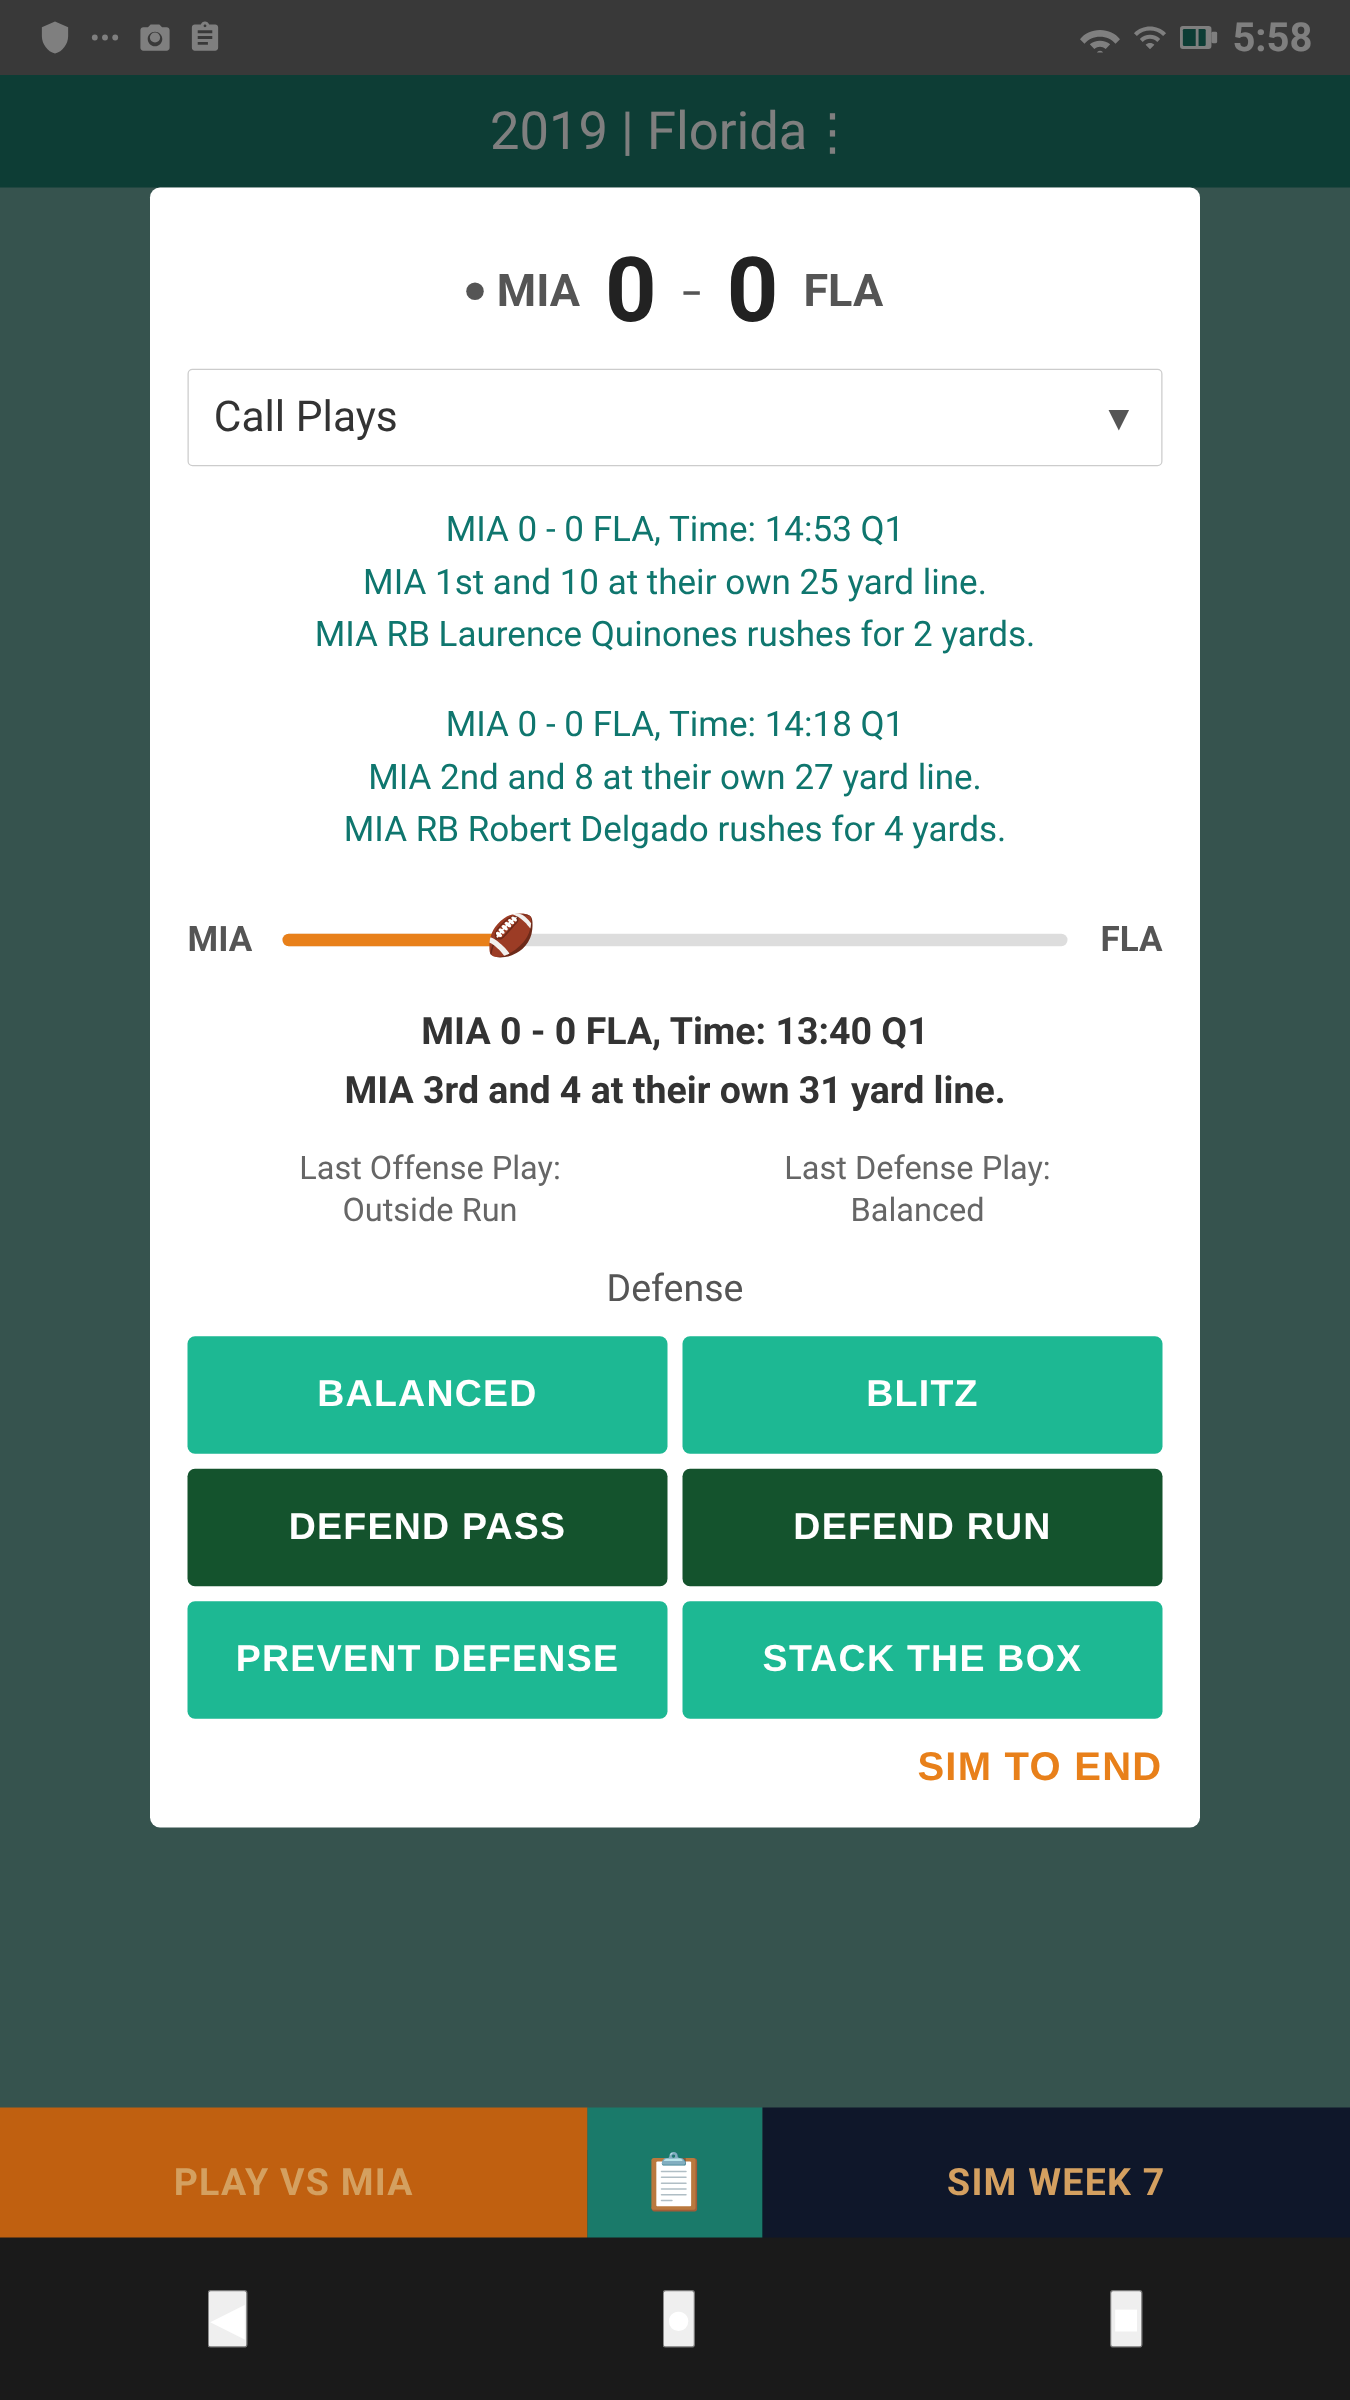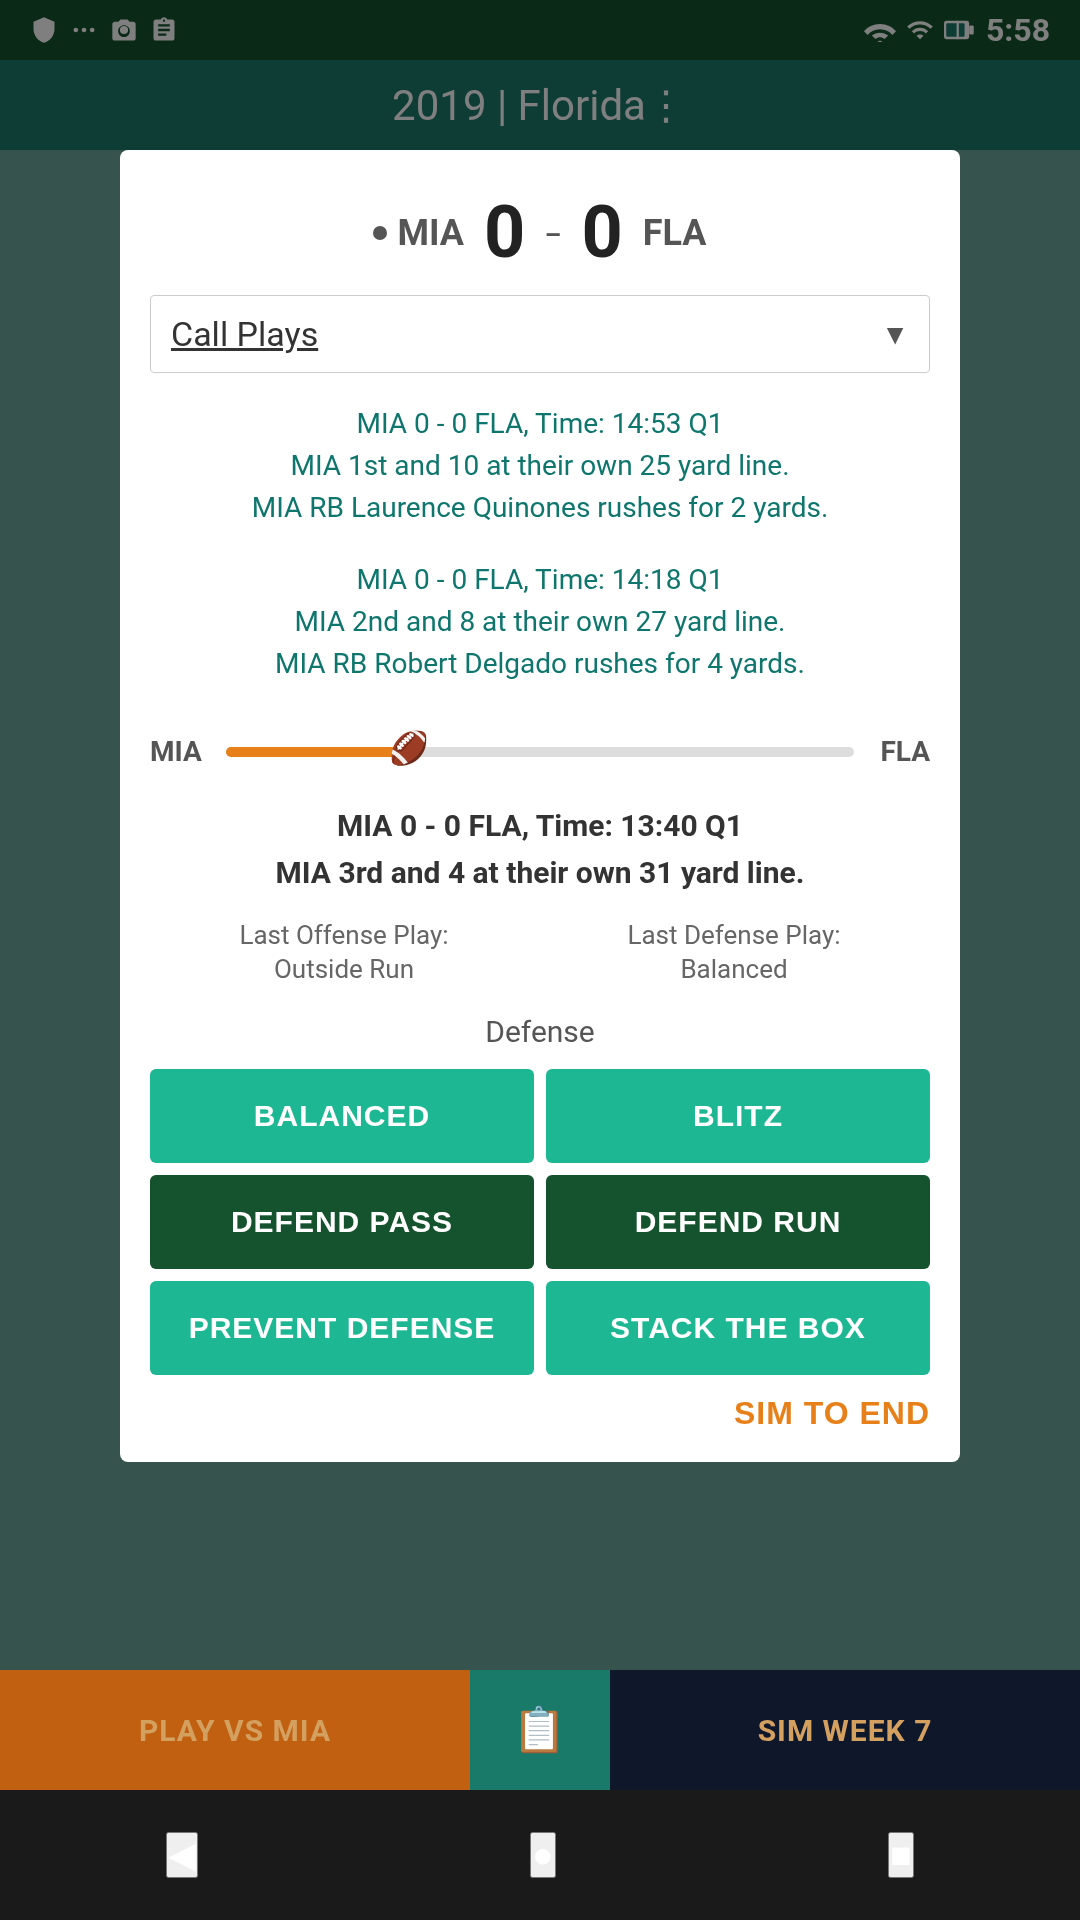--- a/index.html
+++ b/index.html
@@ -11,21 +11,21 @@
       background: #1a7a6a;
       font-family: 'Roboto', Arial, sans-serif;
       position: relative;
       overflow: hidden;
     }
 
     
     .status-bar {
       width: 100%;
       height: 60px;
-      background: #14532d;
+      background: #737373;
       display: flex;
       align-items: center;
       justify-content: space-between;
       padding: 0 30px;
     }
     .status-bar-left {
       display: flex;
       align-items: center;
       gap: 12px;
     }
@@ -132,21 +132,20 @@
       border: 1px solid #ccc;
       border-radius: 4px;
       display: flex;
       align-items: center;
       justify-content: space-between;
       padding: 18px 20px;
     }
     .dropdown-label {
       font-size: 34px;
       color: #333;
-      text-decoration: underline;
     }
     .dropdown-arrow {
       font-size: 28px;
       color: #555;
     }
 
     
     .play-log {
       padding: 10px 30px;
     }
@@ -287,21 +286,21 @@
       font-size: 32px;
       color: #e8801a;
       font-weight: bold;
       cursor: pointer;
       letter-spacing: 1px;
     }
 
     
     .bottom-nav {
       position: absolute;
-      bottom: 130px;
+      bottom: 114px;
       left: 0;
       right: 0;
       height: 120px;
       display: flex;
     }
     .bottom-nav-item {
       flex: 1;
       display: flex;
       align-items: center;
       justify-content: center;

